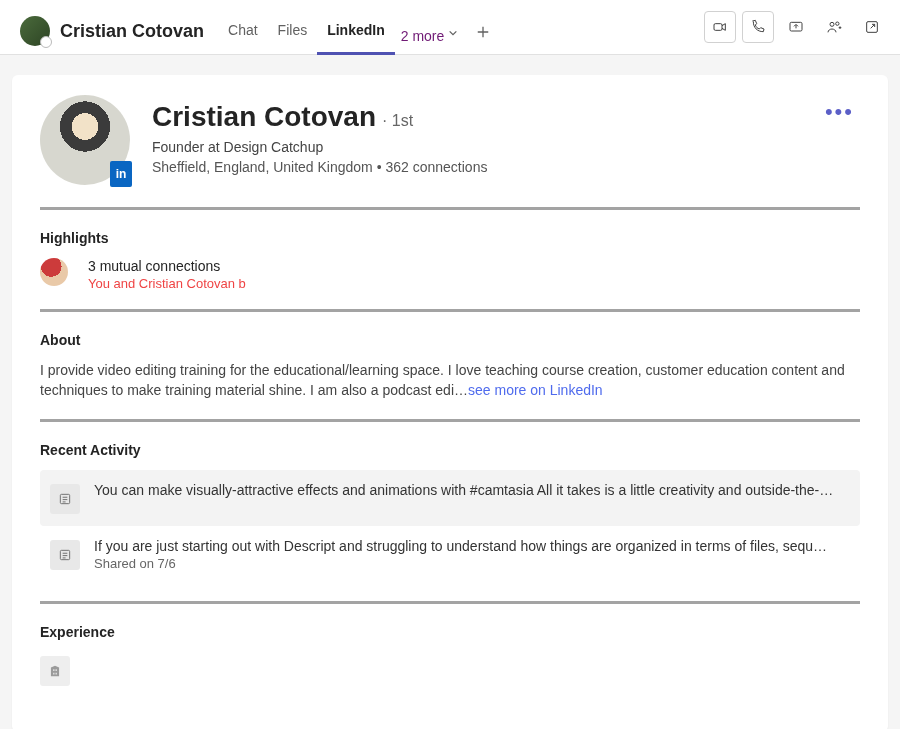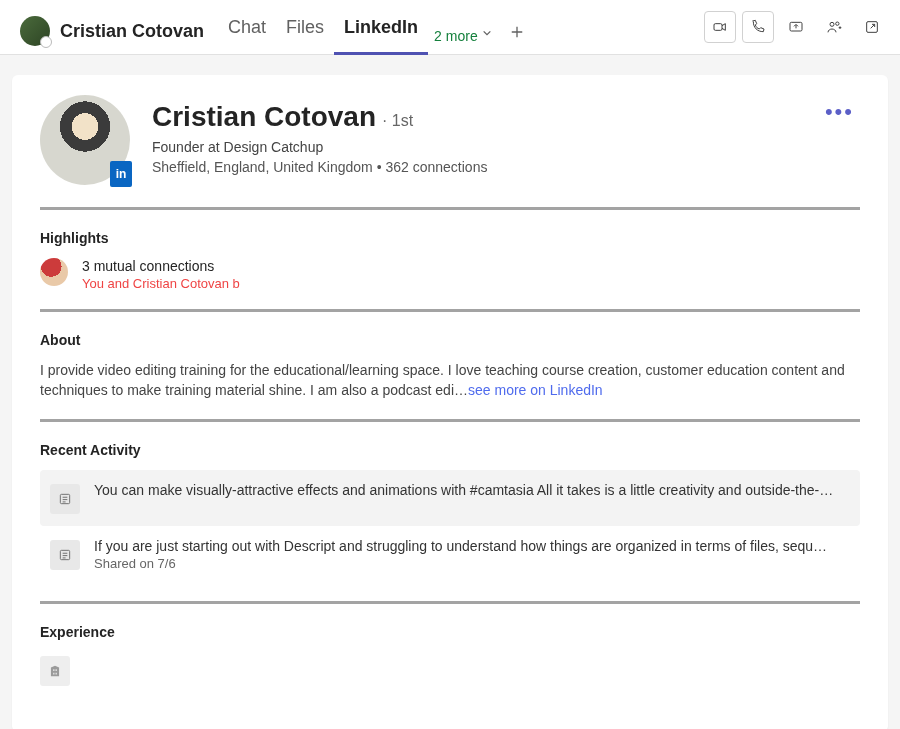--- a/index.html
+++ b/index.html
@@ -30,25 +30,25 @@
     content:""; position:absolute; bottom:-2px; right:-2px;
     width:10px; height:10px; border-radius:50%;
     background:#fff; border:1px solid #bbb;
   }
   .user-name {
     font-weight:700; font-size:18px; margin-left:10px; color:#242424;
   }
   .tabs { display:flex; margin-left:14px; height:100%; align-items:flex-end;}
   .tab {
     padding: 8px 10px 14px 10px;
-    font-size:18px; color:#616161; cursor:pointer;
+    font-size:14px; color:#616161; cursor:pointer;
     border-bottom: 3px solid transparent; margin-bottom:-1px;
   }
   .tab.active { color:#242424; font-weight:600; border-bottom-color:#4f52b2;}
-  .more-tabs { display:flex; align-items:flex-start; color:#15803d; font-size:14px; padding:0 8px 10px 6px; cursor:pointer;}
+  .more-tabs { display:flex; align-items:flex-start; color:#701a75; font-size:14px; padding:0 8px 10px 6px; cursor:pointer;}
   .more-tabs svg{margin-left:4px;}
   .add-tab { color:#616161; padding:0 10px 10px; cursor:pointer; font-size:18px;}
   .top-actions { margin-left:auto; display:flex; gap:6px; align-items:center; padding-bottom:8px;}
   .icon-btn {
     width:32px; height:32px; border:1px solid #d1d1d1; border-radius:4px;
     background:#fff; display:flex; align-items:center; justify-content:center;
     cursor:pointer;
   }
   .icon-btn.naked{border:none;}
   .icon-btn svg{width:16px;height:16px;stroke:#424242;fill:none;stroke-width:1.5;}
@@ -76,21 +76,21 @@
   .profile-info{ flex:1; padding-top:6px;}
   .profile-name-line{ display:flex; align-items:baseline; gap:6px;}
   .profile-name{ font-size:28px; font-weight:700;}
   .degree{ color:#666; font-size:16px;}
   .headline{ margin-top:6px; font-size:14px; color:#444;}
   .location-line{ margin-top:4px; font-size:14px; color:#555;}
   .more-dots{ color:#5b5fc7; font-size:22px; letter-spacing:2px; cursor:pointer; padding:4px 6px;}
   
   .section{ border-top:3px solid #a3a3a3; padding:20px 0 18px 0;}
   .section h3{ font-size:14px; font-weight:700; margin-bottom:12px;}
-  .highlights{ display:flex; gap:14px; align-items:flex-start;}
+  .highlights{ display:flex; gap:20px; align-items:flex-start;}
   .hl-avatar{ width:28px;height:28px;border-radius:50%;
     background: radial-gradient(circle at 40% 30%, #cc3b3b 0 40%, #e9c9a8 40% 100%);
     flex-shrink:0; }
   .hl-text .hl-title{ font-size:14px;}
   .hl-text .hl-sub{ font-size:13px; color:#ef4444; margin-top:2px;}
   .about-text{ font-size:14px; color:#444; line-height:1.45;}
   .see-more{ color:#4f6bed; cursor:pointer;}
   
   .activity-item{
     display:flex; gap:14px; padding:12px 10px; border-radius:4px;

